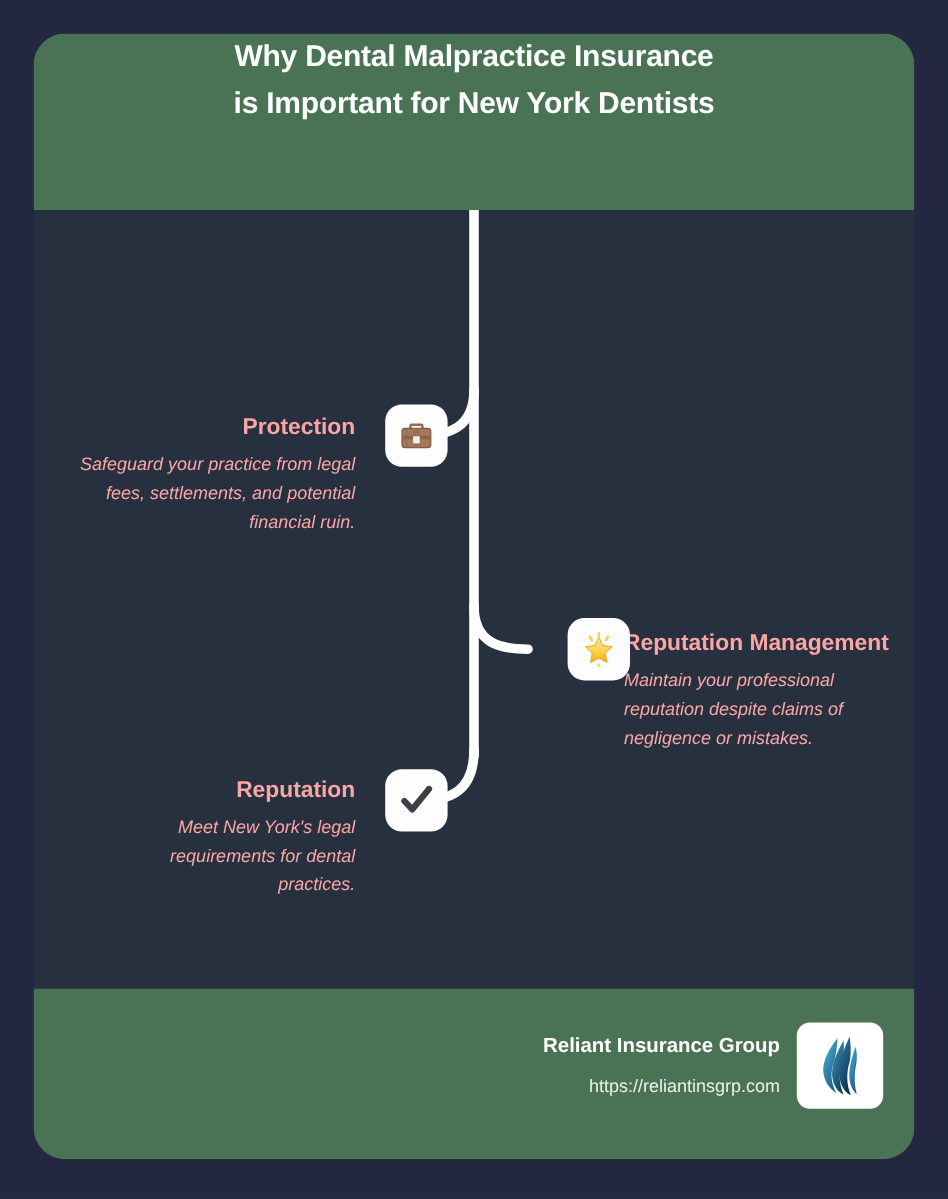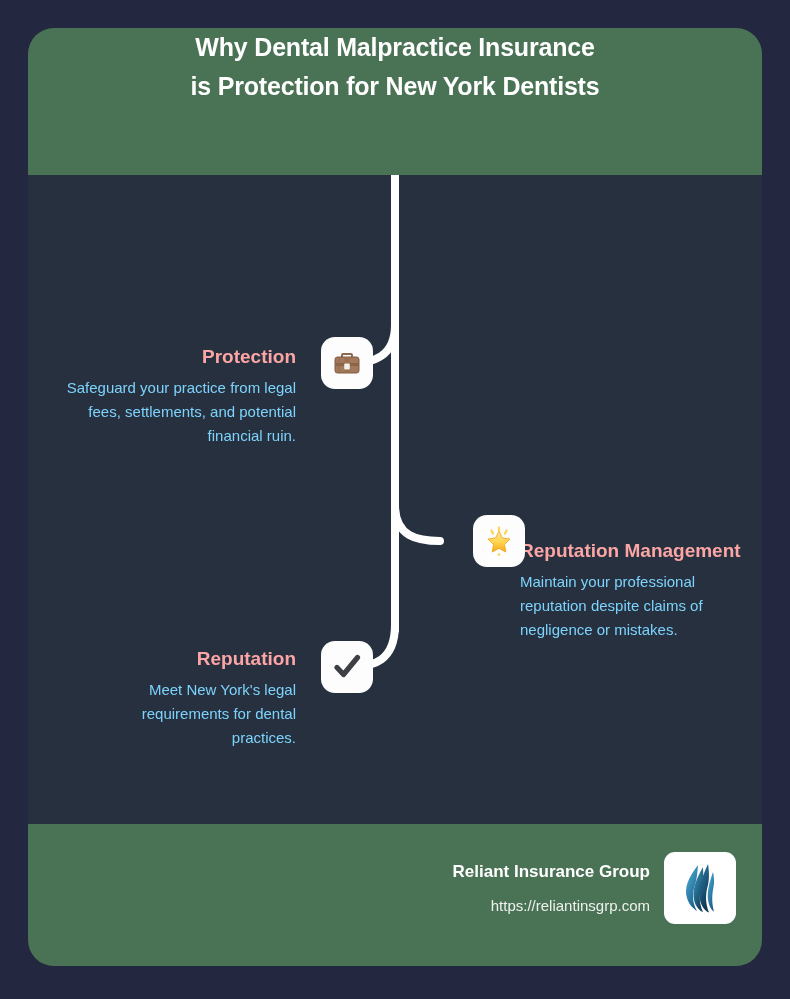--- a/index.html
+++ b/index.html
@@ -56,30 +56,31 @@
   
   .block { position:absolute; z-index:2; }
   .block h3 {
     color:#fca5a5;
     font-size:19px;
     font-weight:bold;
     line-height:24px;
     margin-bottom:7px;
   }
   .block p {
-    color:#7dd3fc;
+    color:#fca5a5;
     font-size:15px;
     line-height:24px;
     font-weight:normal;
+    font-style:italic;
   }
   .block.right-align { text-align:right; }
   .block.left-align  { text-align:left; }
 
   #block-protection { left:18px;  top:170px; width:250px; }
-  #block-reputation { left:492px; top:364px; width:245px; }
+  #block-reputation { left:492px; top:350px; width:245px; }
   #block-compliance { left:68px;  top:472px; width:200px; }
 
   
   .footer {
     position:absolute; left:0; top:796px;
     width:734px; height:142px;
     background:#4a7355;
   }
   .footer-inner {
     position:absolute; right:26px; top:28px;
@@ -99,21 +100,21 @@
   }
 </style>
 </head>
 <body>
 
 <div class="page">
   <div class="card">
 
     <div class="header">
       <div class="header-line">Why Dental Malpractice Insurance</div>
-      <div class="header-line">is Protection for New York Dentists</div>
+      <div class="header-line">is Important for New York Dentists</div>
     </div>
 
     <div class="body">
 
       <svg class="connector" viewBox="0 0 734 649">
         <g fill="none" stroke="#ffffff" stroke-width="8" stroke-linecap="round">
 
           <path d="M 367 0 L 367 455"></path>
 
           <path d="M 367 150 C 367 182, 345 188, 323 188"></path>

